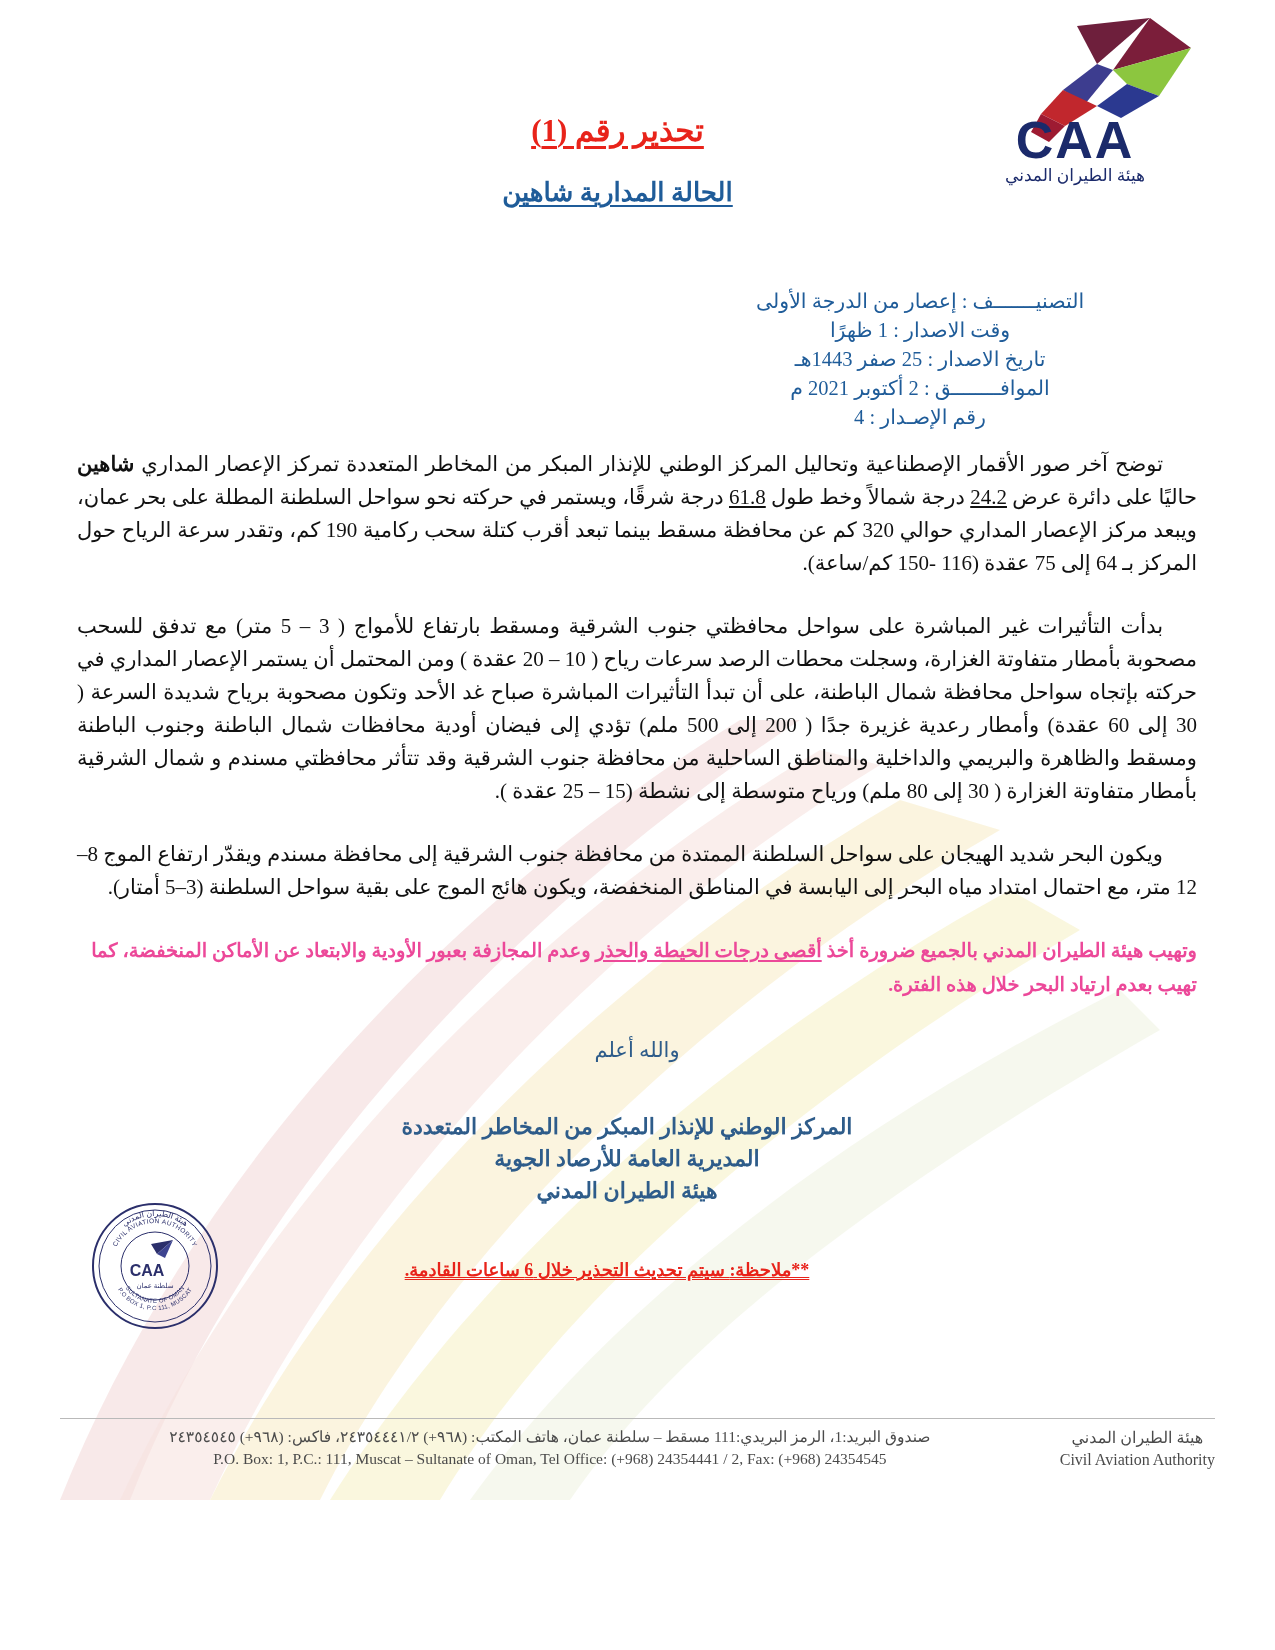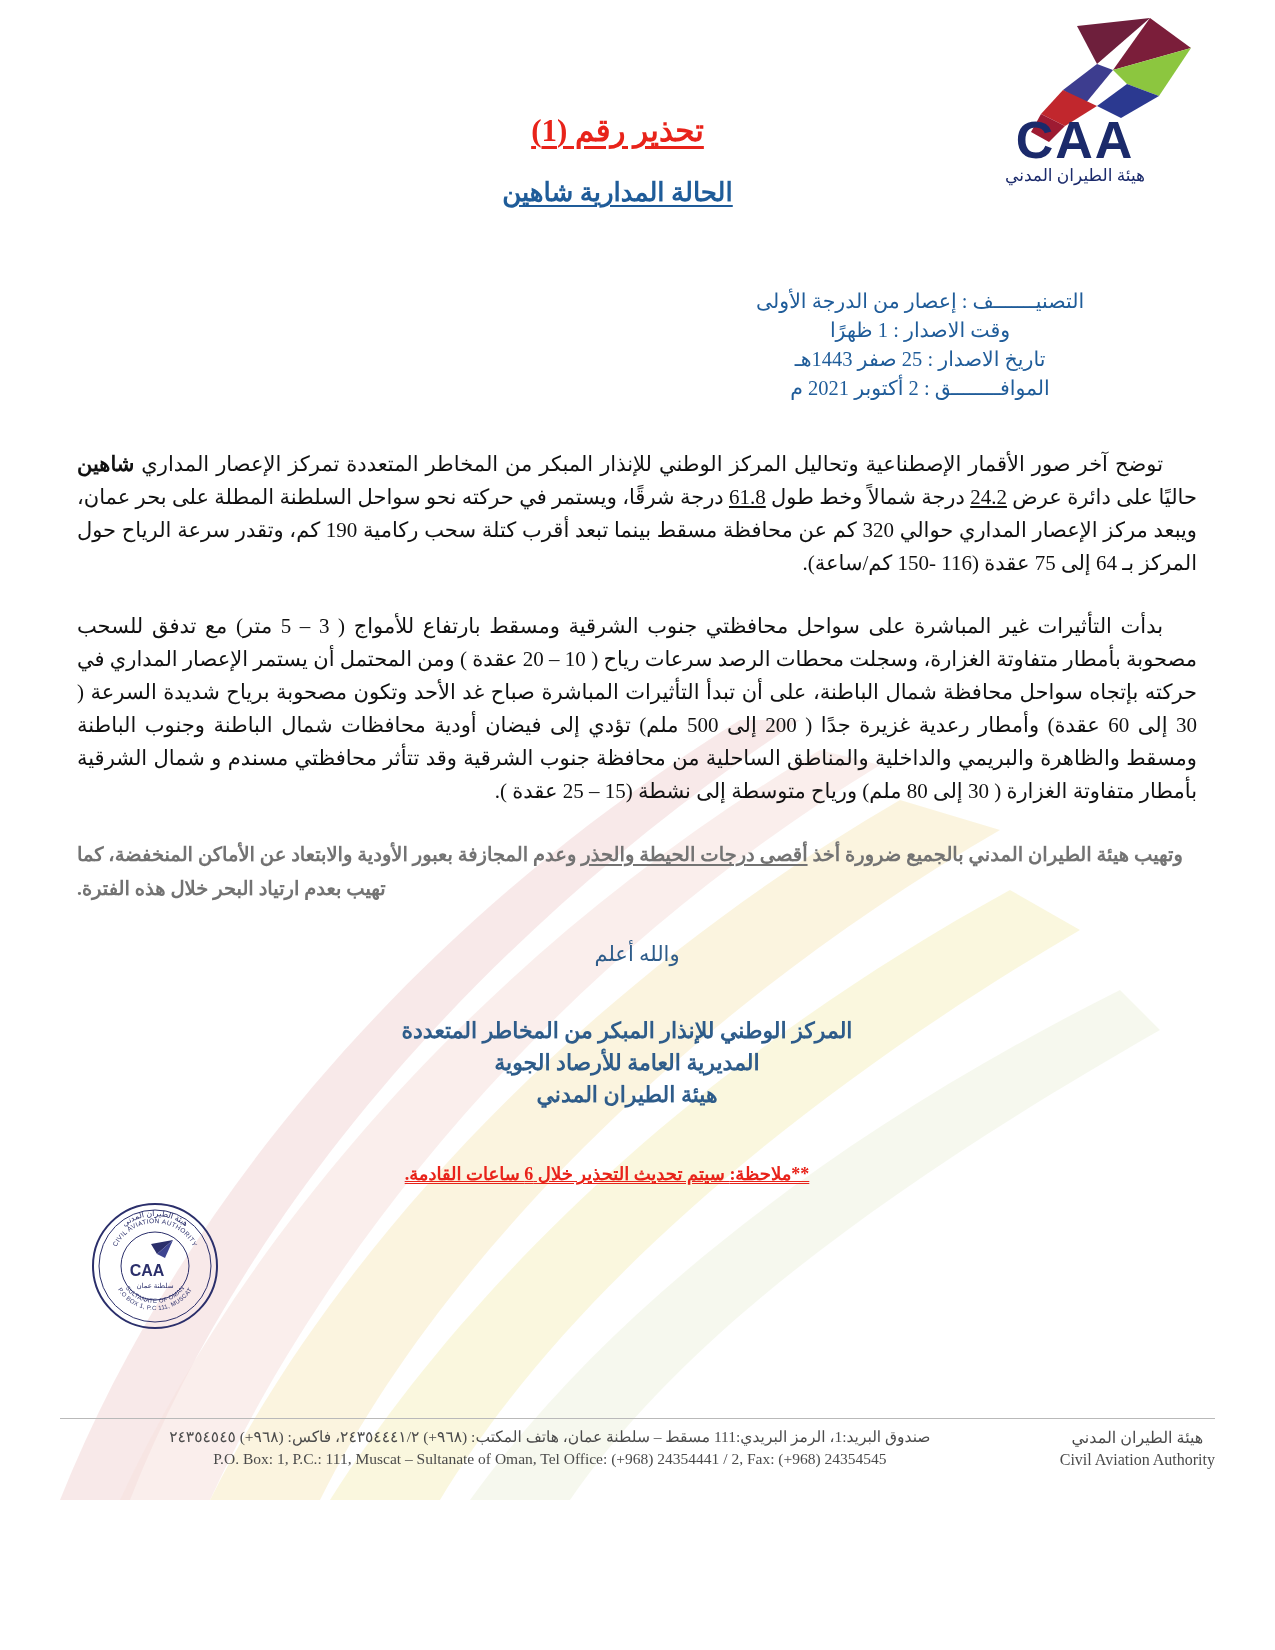--- a/index.html
+++ b/index.html
@@ -101,25 +101,25 @@
     font-family: "Liberation Serif", serif;
     text-indent: 34px;
     color: #111;
   }
   .u { text-decoration: underline; text-underline-offset: 2px; }
   .b { font-weight: bold; }
 
   p.para-red {
     margin: 28px 0 0 0;
     direction: rtl;
-    text-align: left;
+    text-align: right;
     font-size: 19.5px;
     line-height: 34px;
     font-weight: bold;
-    color: #737373;
+    color: #ec4899;
     font-family: "Liberation Serif", serif;
   }
   .ured { text-decoration: underline; text-decoration-thickness: 2px; text-underline-offset: 3px; }
 
   .closing {
     margin-top: 36px;
     text-align: center;
     direction: rtl;
     font-size: 21px;
     font-weight: normal;
@@ -242,28 +242,33 @@
     <span>1 ظهرًا</span>
   </div>
   <div class="meta-row">
     <span class="meta-label">تاريخ الاصدار :</span>
     <span>25 صفر 1443هـ</span>
   </div>
   <div class="meta-row">
     <span class="meta-label">الموافــــــــق :</span>
     <span>2 أكتوبر 2021 م</span>
   </div>
+  <div class="meta-row">
+    <span class="meta-label">رقم الإصـدار :</span>
+    <span>4</span>
+  </div>
 </div>
 
 <div class="body-area">
 
   <p class="para"><span>توضح آخر صور الأقمار الإصطناعية وتحاليل المركز الوطني للإنذار المبكر من المخاطر المتعددة تمركز الإعصار المداري </span><span class="b">شاهين</span><span> حاليًا على دائرة عرض </span><span class="u">24.2</span><span> درجة شمالاً وخط طول </span><span class="u">61.8</span><span> درجة شرقًا، ويستمر في حركته نحو سواحل السلطنة المطلة على بحر عمان، ويبعد مركز الإعصار المداري حوالي 320 كم عن محافظة مسقط بينما تبعد أقرب كتلة سحب ركامية 190 كم، وتقدر سرعة الرياح حول المركز بـ 64 إلى 75 عقدة (116 -150 كم/ساعة).</span></p>
 
   <p class="para">بدأت التأثيرات غير المباشرة على سواحل محافظتي جنوب الشرقية ومسقط بارتفاع للأمواج ( 3 – 5 متر) مع تدفق للسحب مصحوبة بأمطار متفاوتة الغزارة، وسجلت محطات الرصد سرعات رياح ( 10 – 20 عقدة ) ومن المحتمل أن يستمر الإعصار المداري في حركته بإتجاه سواحل محافظة شمال الباطنة، على أن تبدأ التأثيرات المباشرة صباح غد الأحد وتكون مصحوبة برياح شديدة السرعة ( 30 إلى 60 عقدة) وأمطار رعدية غزيرة جدًا ( 200 إلى 500 ملم) تؤدي إلى فيضان أودية محافظات شمال الباطنة وجنوب الباطنة ومسقط والظاهرة والبريمي والداخلية والمناطق الساحلية من محافظة جنوب الشرقية وقد تتأثر محافظتي مسندم و شمال الشرقية بأمطار متفاوتة الغزارة ( 30 إلى 80 ملم) ورياح متوسطة إلى نشطة (15 – 25 عقدة ).</p>
 
+  <p class="para">ويكون البحر شديد الهيجان على سواحل السلطنة الممتدة من محافظة جنوب الشرقية إلى محافظة مسندم ويقدّر ارتفاع الموج 8–12 متر، مع احتمال امتداد مياه البحر إلى اليابسة في المناطق المنخفضة، ويكون هائج الموج على بقية سواحل السلطنة (3–5 أمتار).</p>
 
   <p class="para-red"><span>وتهيب هيئة الطيران المدني بالجميع ضرورة أخذ </span><span class="ured">أقصى درجات الحيطة والحذر</span><span> وعدم المجازفة بعبور الأودية والابتعاد عن الأماكن المنخفضة، كما تهيب بعدم ارتياد البحر خلال هذه الفترة.</span></p>
 
   <div class="closing">والله أعلم</div>
 
   <div class="signature">
     <div>المركز الوطني للإنذار المبكر من المخاطر المتعددة</div>
     <div>المديرية العامة للأرصاد الجوية</div>
     <div>هيئة الطيران المدني</div>
   </div>

